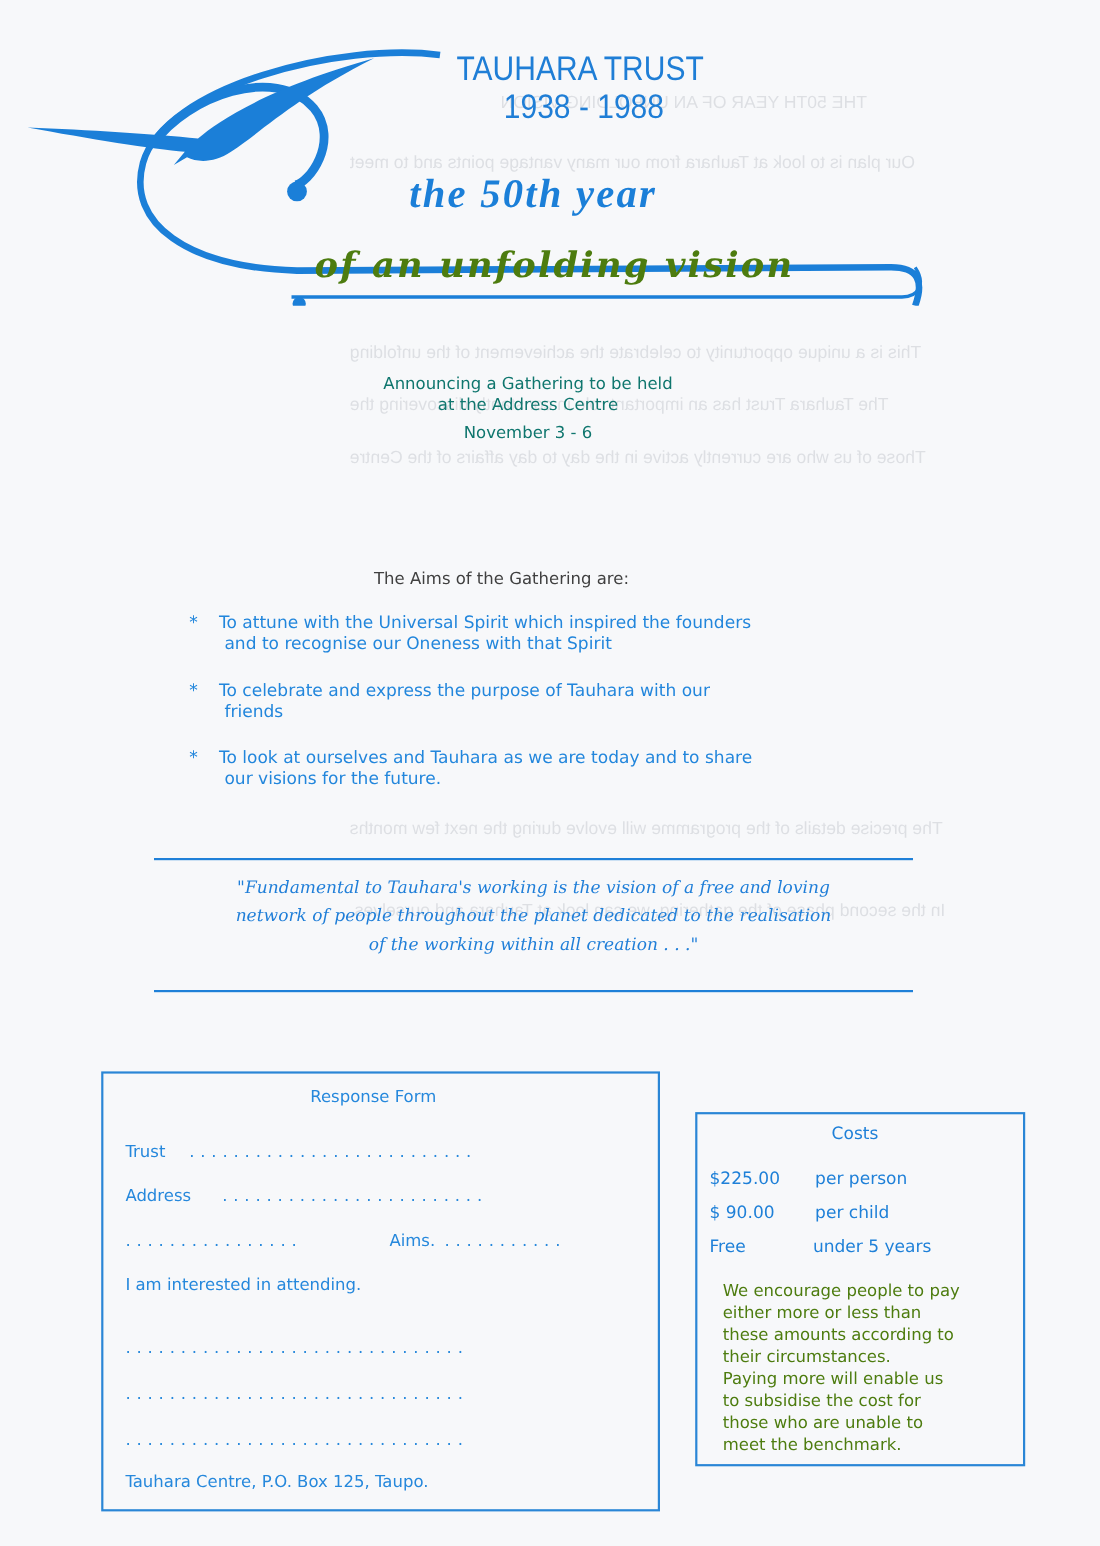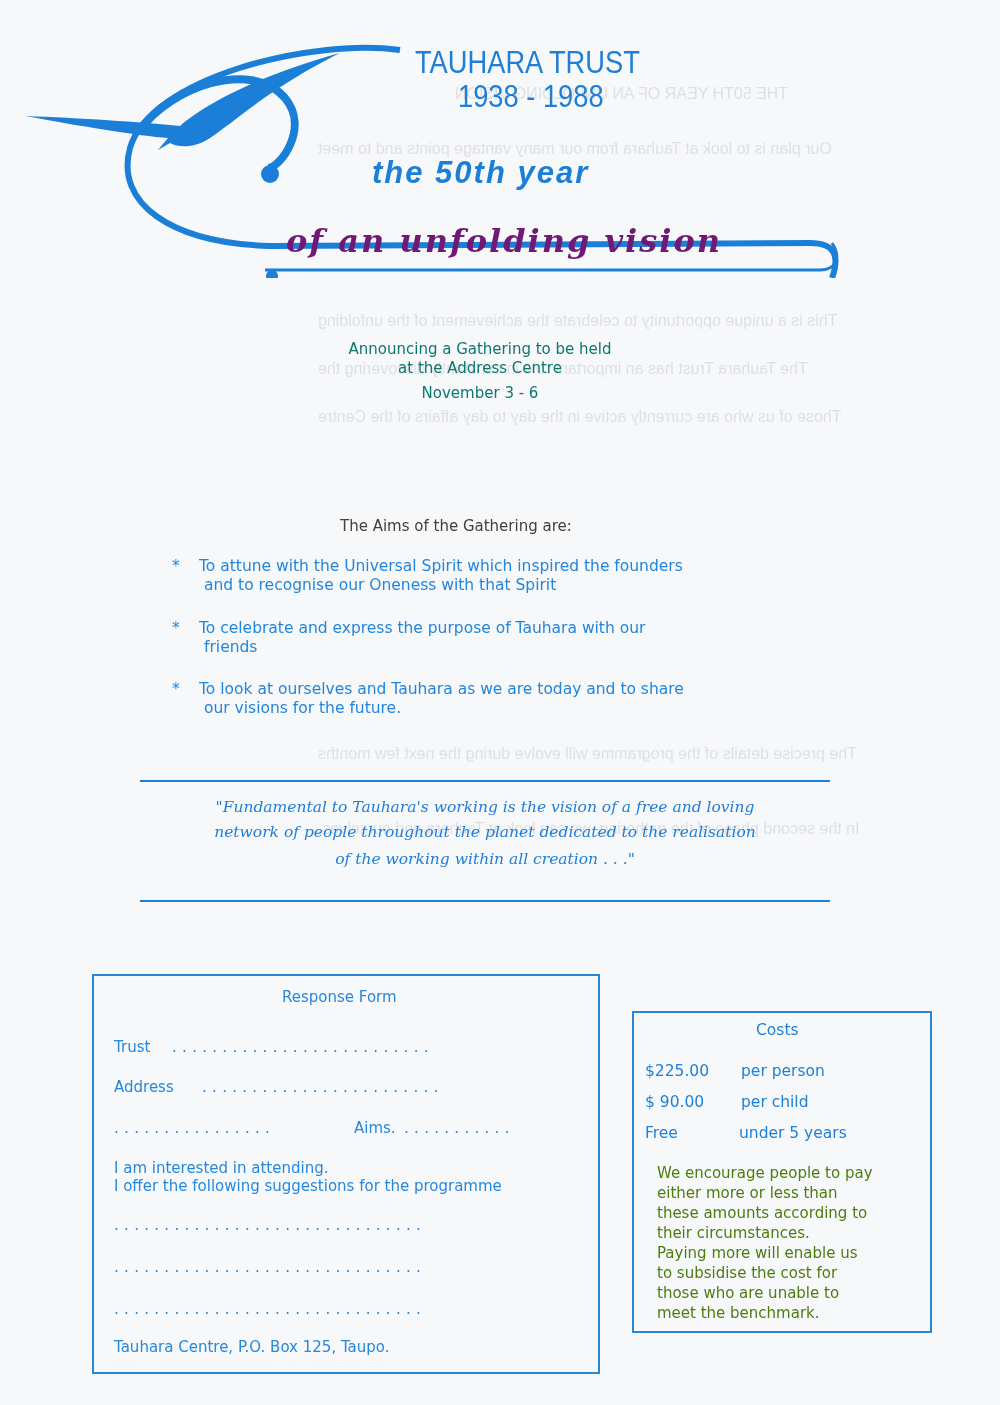--- a/index.html
+++ b/index.html
@@ -6,22 +6,22 @@
     body {
       width:1000px; height:1405px; position:relative; overflow:hidden;
       background:#f7f8fa;
       font-family:"DejaVu Sans", sans-serif;
       color:#1a7fd6;
     }
     .abs { position:absolute; }
     .ghost { color:#c9ccd2; font-family:"Liberation Sans", sans-serif; font-size:16px; position:absolute; transform:scaleX(-1); white-space:nowrap; opacity:0.55; }
     .title-main { left:402px; top:46px; font-family:"Liberation Sans", sans-serif; font-size:31px; line-height:34px; text-align:center; width:285px; color:#1f7ed6; transform:scaleX(0.88); transform-origin:left top; }
     .title-years { left:458px; top:80px; font-family:"Liberation Sans", sans-serif; font-size:31px; line-height:34px; color:#1f7ed6; transform:scaleX(0.88); transform-origin:left top; }
-    .uncial1 { left:372px; top:155px; font-family:Liberation Sans, sans-serif; font-size:31px; font-weight:bold; letter-spacing:2px; color:#1b7fd8; font-style:italic; }
-    .uncial2 { left:286px; top:222px; font-family:"DejaVu Serif", serif; font-size:32px; font-weight:bold; letter-spacing:2px; color:#701a75; font-style:italic; }
+    .uncial1 { left:372px; top:155px; font-family:Liberation Serif, serif; font-size:37px; font-weight:bold; letter-spacing:2px; color:#1b7fd8; font-style:italic; }
+    .uncial2 { left:286px; top:222px; font-family:"DejaVu Serif", serif; font-size:32px; font-weight:bold; letter-spacing:2px; color:#4d7c0f; font-style:italic; }
     .announce { left:280px; width:400px; text-align:center; font-size:15px; line-height:19px; color:#0f766e; }
     .aims-head { left:340px; top:517px; font-size:15px; color:#404040; }
     .aim { left:172px; width:640px; font-size:15.5px; line-height:19px; color:#2286dc; }
     .aim .star { position:absolute; left:0; top:0; }
     .aim .txt { position:absolute; left:27px; top:0; white-space:nowrap; }
     .aim .txt2 { position:absolute; left:32px; top:19px; white-space:nowrap; }
     .rule { position:absolute; left:140px; width:690px; height:2px; background:#1f80d8; }
     .quote { left:140px; width:690px; text-align:center; font-family:"DejaVu Serif", serif; font-style:italic; font-size:15.5px; line-height:21px; color:#1f7ed8; }
     .form-box { left:92px; top:974px; width:508px; height:400px; border:2px solid #2a86d6; box-sizing:border-box; }
     .costs-box { left:632px; top:1011px; width:300px; height:322px; border:2px solid #2a86d6; box-sizing:border-box; }
@@ -90,21 +90,20 @@
   <div class="dots" style="left:78px;top:62px;">..........................</div>
 
   <div class="ftxt" style="left:20px;top:102px;">Address</div>
   <div class="dots" style="left:108px;top:102px;">........................</div>
 
   <div class="dots" style="left:20px;top:143px;">................</div>
   <div class="ftxt" style="left:260px;top:143px;">Aims.</div>
   <div class="dots" style="left:310px;top:143px;">...........</div>
 
   <div class="ftxt" style="left:20px;top:183px;">I am interested in attending.</div>
-  <div class="ftxt" style="left:20px;top:201px;">I offer the following suggestions for the programme</div>
 
   <div class="dots" style="left:20px;top:240px;">...............................</div>
   <div class="dots" style="left:20px;top:282px;">...............................</div>
   <div class="dots" style="left:20px;top:324px;">...............................</div>
 
   <div class="ftxt" style="left:20px;top:362px;">Tauhara Centre, P.O. Box 125, Taupo.</div>
 </div>
 
 <div class="abs costs-box">
   <div class="ctxt" style="left:122px;top:8px;">Costs</div>

